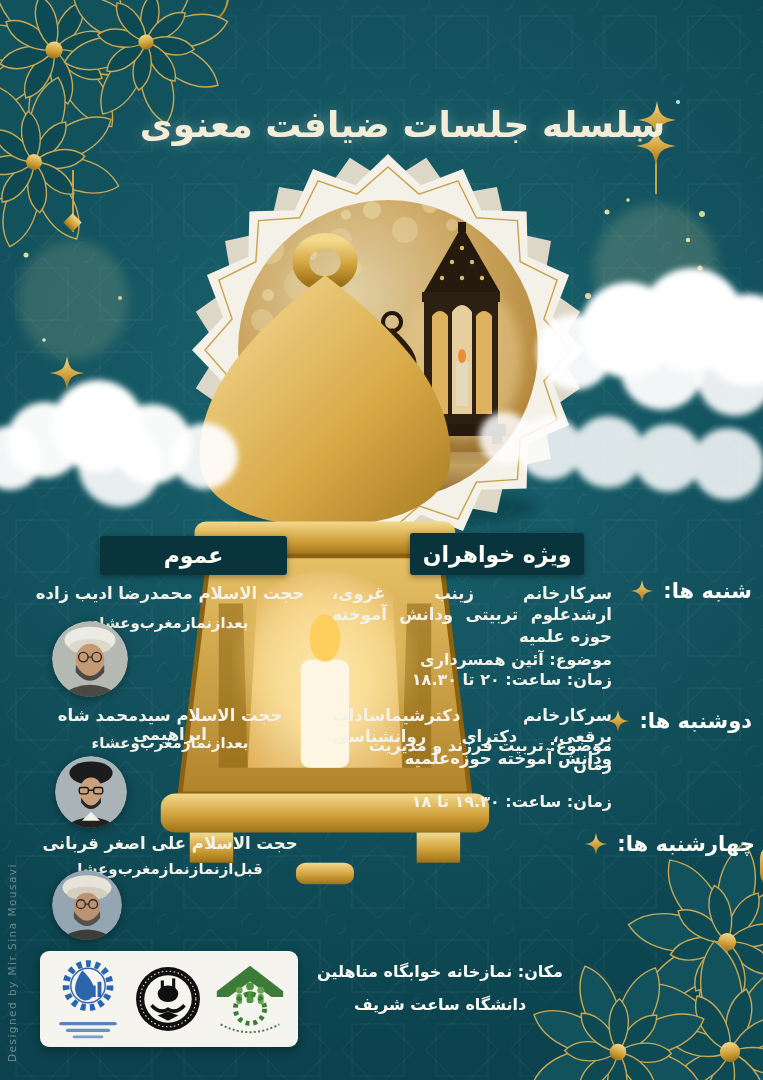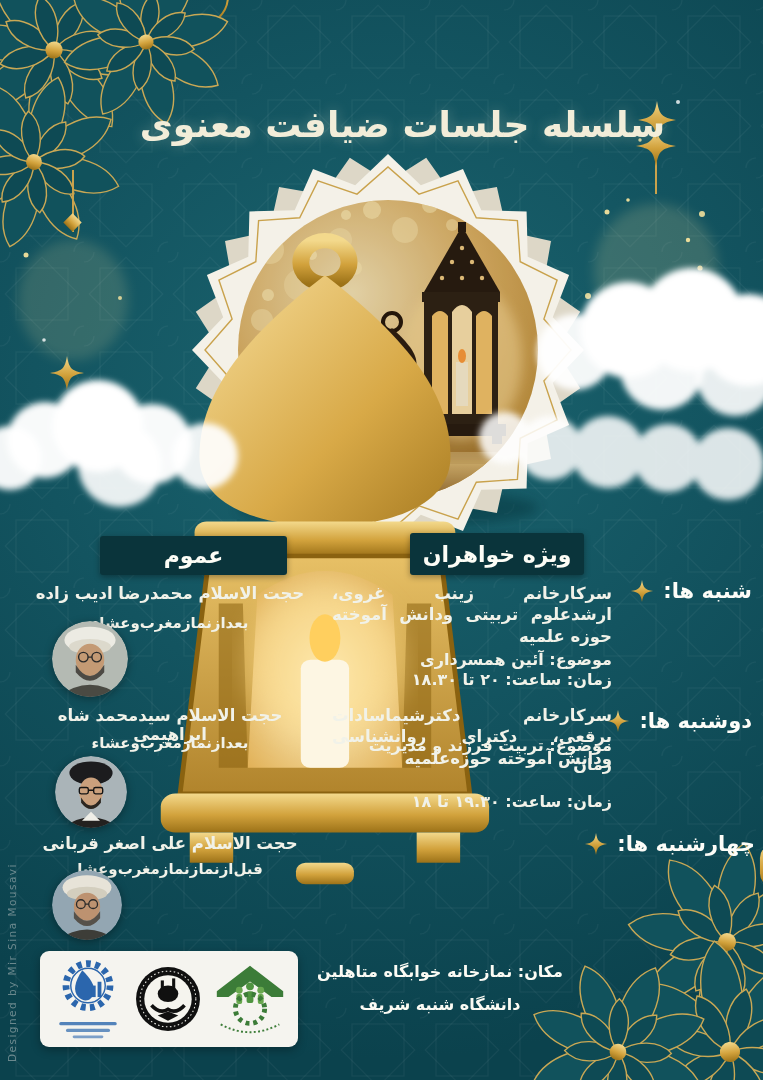--- a/index.html
+++ b/index.html
@@ -460,21 +460,21 @@
       <ellipse cx="40" cy="42" rx="15" ry="16" fill="#bd9270"></ellipse>
       <path d="M25 47 Q40 69 55 47 L55 55 Q40 73 25 55 Z" fill="#56514a"></path>
       <circle cx="33" cy="39" r="5" fill="none" stroke="#2a2a2a" stroke-width="1.5"></circle>
       <circle cx="47" cy="39" r="5" fill="none" stroke="#2a2a2a" stroke-width="1.5"></circle>
       <line x1="38" y1="39" x2="42" y2="39" stroke="#2a2a2a" stroke-width="1.5"></line>
     </svg>
   </div>
 
   <div class="txt location" style="top:956px;">
     <div>مکان: نمازخانه خوابگاه متاهلین</div>
-    <div>دانشگاه شنبه شریف</div>
+    <div>دانشگاه ساعت شریف</div>
   </div>
 
   <div class="logopanel">
     <svg width="80" height="92" viewBox="0 0 80 96">
       <circle cx="40" cy="34" r="23" fill="none" stroke="#2b66ad" stroke-width="7" stroke-dasharray="5 4.6"></circle>
       <circle cx="40" cy="34" r="18" fill="none" stroke="#2b66ad" stroke-width="1.5"></circle>
       <path d="M34 18 C26 30 24 40 30 46 C36 52 44 50 46 42 C48 34 42 26 34 18 Z" fill="#2b66ad"></path>
       <rect x="44" y="34" width="4" height="12" fill="#2b66ad"></rect>
       <rect x="50" y="30" width="4" height="16" fill="#2b66ad"></rect>
       <rect x="10" y="72" width="60" height="3.5" rx="1.7" fill="#2b66ad" opacity=".8"></rect>

